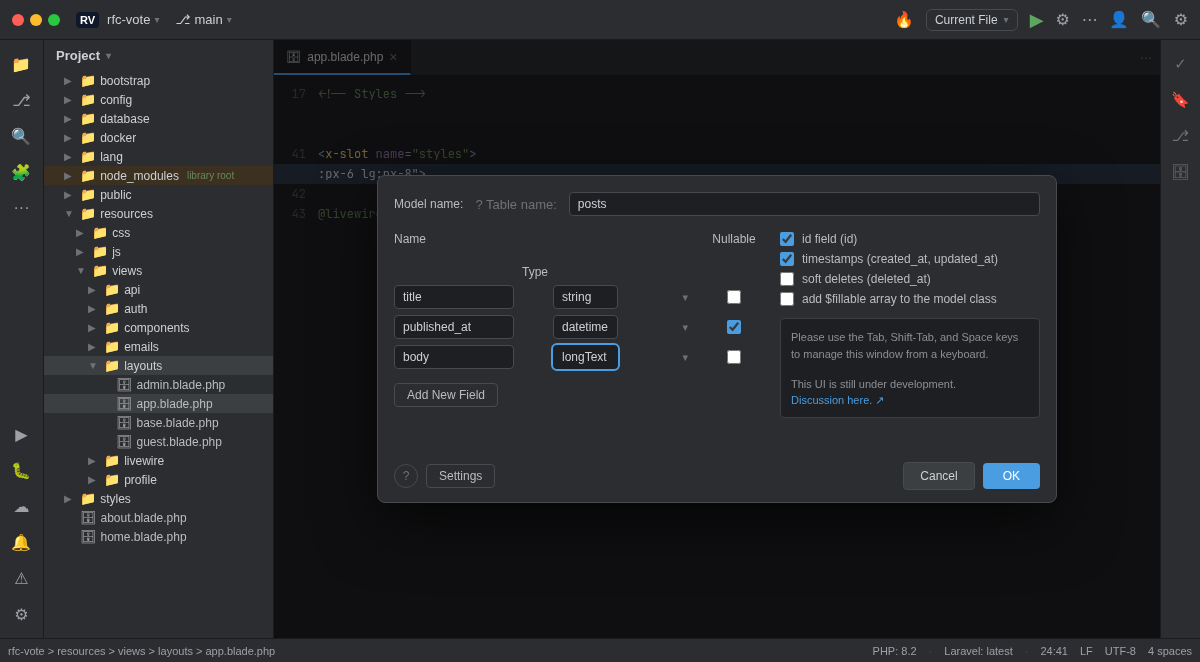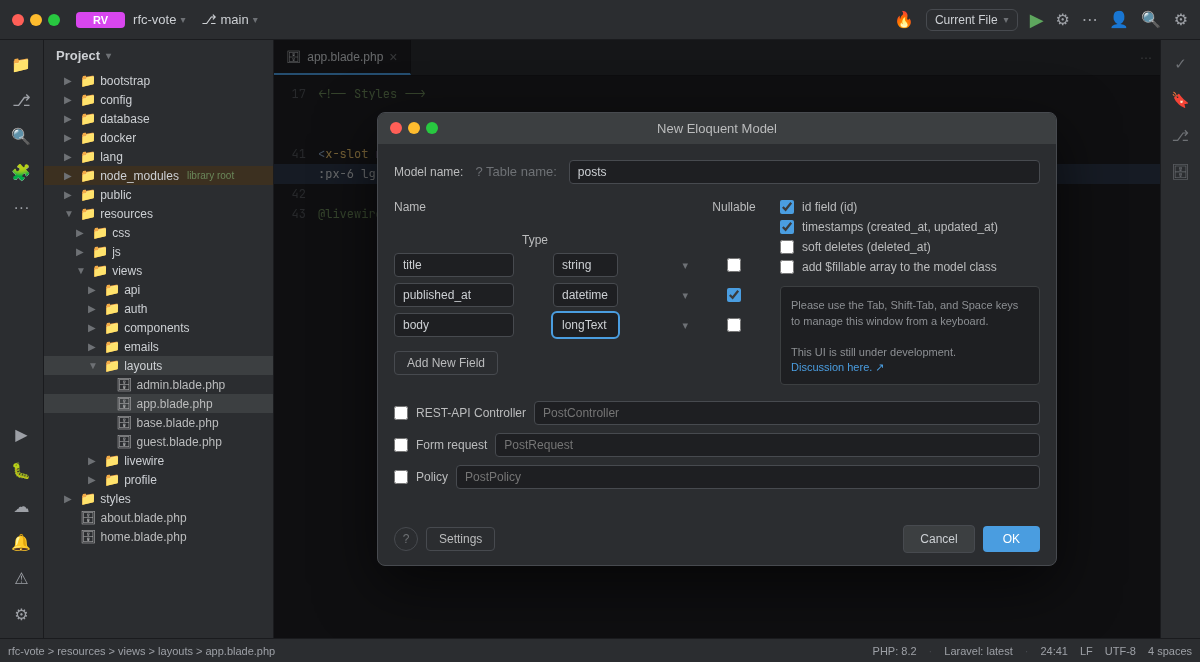--- a/index.html
+++ b/index.html
@@ -29,24 +29,24 @@
     .traffic-lights {
       display: flex;
       gap: 6px;
       margin-right: 8px;
     }
     .tl { width: 12px; height: 12px; border-radius: 50%; }
     .tl-red { background: #ff5f57; }
     .tl-yellow { background: #febc2e; }
     .tl-green { background: #28c840; }
     .project-badge {
-      background: #d946ef;
+      background: #0f172a;
       color: #fff;
       border-radius: 4px;
-      padding: 2px 17px;
+      padding: 2px 4px;
       font-size: 11px;
       font-weight: bold;
     }
     .project-name {
       color: #cdd0d4;
       font-size: 13px;
       display: flex;
       align-items: center;
       gap: 4px;
     }
@@ -722,28 +722,20 @@
       </div>
       <div class="code-line">
         <span class="line-num">43</span>
         <span style="color:#6a8759">@livewireScripts</span>
       </div>
     </div>
 
     <div class="dialog-overlay">
       <div class="dialog">
 
-        <div class="dialog-titlebar">
-          <div class="dialog-traffic-lights">
-            <div class="tl tl-red"></div>
-            <div class="tl tl-yellow"></div>
-            <div class="tl tl-green"></div>
-          </div>
-          <span class="dialog-title">New Eloquent Model</span>
-        </div>
 
         <div class="dialog-body">
 
           <div class="dialog-model-row">
             <label class="dialog-label">Model name:</label>
             <span class="dialog-question">? Table name:</span>
             <input type="text" class="dialog-input" value="posts" style="">
           </div>
 
           <div class="dialog-content">
@@ -833,37 +825,20 @@
                 <br>
                 <p class="hint-text">This UI is still under development.</p>
                 <a class="hint-link">Discussion here. ↗</a>
               </div>
             </div>
           </div>
 
           <div class="dialog-bottom-opts">
 
 
-            <div class="bottom-opt-col">
-              <div class="bottom-opt-row">
-                <input type="checkbox" style="">
-                <label class="dialog-label">REST-API Controller</label>
-                <input type="text" class="bottom-opt-input" placeholder="PostController" disabled="" style="">
-              </div>
-              <div class="bottom-opt-row">
-                <input type="checkbox" style="">
-                <label class="dialog-label">Form request</label>
-                <input type="text" class="bottom-opt-input" placeholder="PostRequest" disabled="" style="">
-              </div>
-              <div class="bottom-opt-row">
-                <input type="checkbox" style="">
-                <label class="dialog-label">Policy</label>
-                <input type="text" class="bottom-opt-input" placeholder="PostPolicy" disabled="" style="">
-              </div>
-            </div>
           </div>
         </div>
 
         <div class="dialog-footer">
           <button class="help-btn">?</button>
           <button class="settings-btn">Settings</button>
           <div class="footer-spacer"></div>
           <button class="cancel-btn">Cancel</button>
           <button class="ok-btn">OK</button>
         </div>

